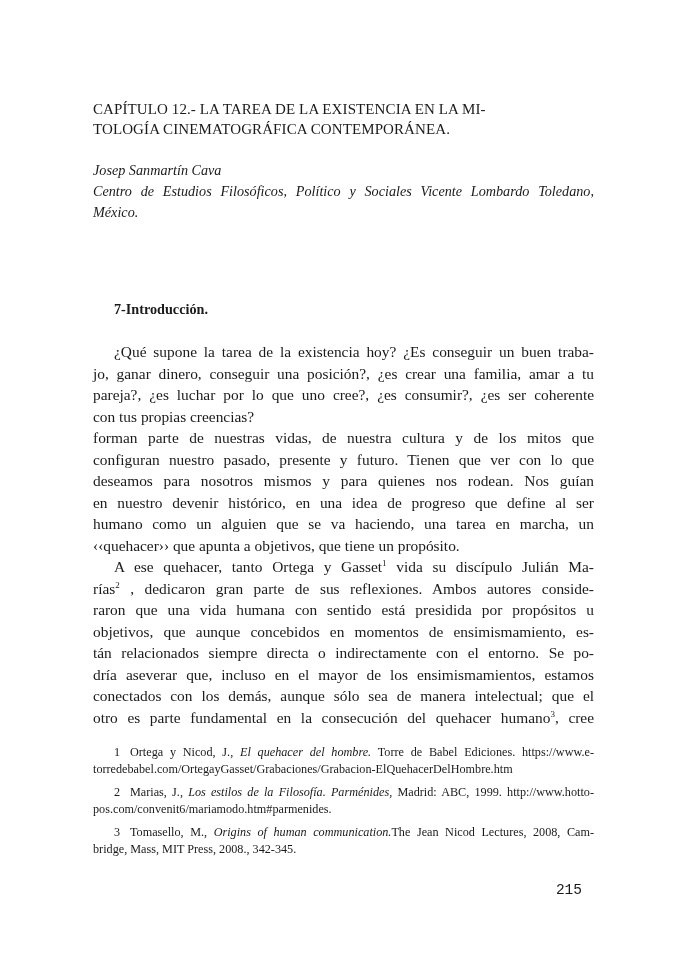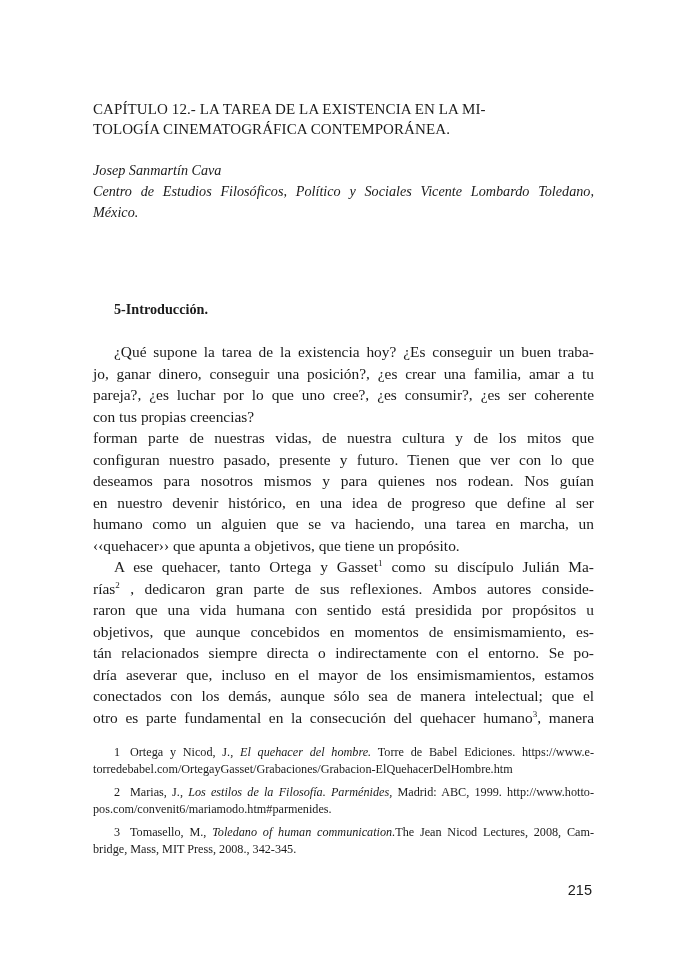--- a/index.html
+++ b/index.html
@@ -97,22 +97,22 @@
       text-align: justify;
       text-align-last: justify;
       width: 501px;
     }
     .fn .fline.last { text-align-last: left; }
     .fn .fline.first { text-indent: 21px; }
     .fn-num { display: inline-block; width: 16px; text-indent: 0; }
     .page-number {
       position: absolute;
       top: 881px;
-      right: 2px;
-      font-family: Liberation Sans, sans-serif;
+      right: 12px;
+      font-family: Liberation Mono, monospace;
       font-size: 14.5px;
       line-height: 18px;
     }
     em { font-style: italic; }
   </style>
 </head>
 <body>
 
 <div class="page">
 
@@ -120,61 +120,61 @@
     <div>CAPÍTULO 12.- LA TAREA DE LA EXISTENCIA EN LA MI-</div>
     <div>TOLOGÍA CINEMATOGRÁFICA CONTEMPORÁNEA.</div>
   </h1>
 
   <div class="author-block">
     <div>Josep Sanmartín Cava</div>
     <div class="affil-line">Centro de Estudios Filosóficos, Político y Sociales Vicente Lombardo Toledano,</div>
     <div>México.</div>
   </div>
 
-  <h2 class="section-heading">5-Introducción.</h2>
+  <h2 class="section-heading">7-Introducción.</h2>
 
   <div class="body-text">
 
     <div>
       <span class="line indent">¿Qué supone la tarea de la existencia hoy? ¿Es conseguir un buen traba-</span>
       <span class="line">jo, ganar dinero, conseguir una posición?, ¿es crear una familia, amar a tu</span>
       <span class="line">pareja?, ¿es luchar por lo que uno cree?, ¿es consumir?, ¿es ser coherente</span>
       <span class="line last">con tus propias creencias?</span>
     </div>
 
     <div>
       <span class="line">forman parte de nuestras vidas, de nuestra cultura y de los mitos que</span>
       <span class="line">configuran nuestro pasado, presente y futuro. Tienen que ver con lo que</span>
       <span class="line">deseamos para nosotros mismos y para quienes nos rodean. Nos guían</span>
       <span class="line">en nuestro devenir histórico, en una idea de progreso que define al ser</span>
       <span class="line">humano como un alguien que se va haciendo, una tarea en marcha, un</span>
       <span class="line last">‹‹quehacer›› que apunta a objetivos, que tiene un propósito.</span>
     </div>
 
     <div>
-      <span class="line indent"><span>A ese quehacer, tanto Ortega y Gasset</span><sup>1</sup><span>  como su discípulo Julián Ma-</span></span>
+      <span class="line indent"><span>A ese quehacer, tanto Ortega y Gasset</span><sup>1</sup><span>  vida su discípulo Julián Ma-</span></span>
       <span class="line"><span>rías</span><sup>2</sup><span> , dedicaron gran parte de sus reflexiones. Ambos autores conside-</span></span>
       <span class="line">raron que una vida humana con sentido está presidida por propósitos u</span>
       <span class="line">objetivos, que aunque concebidos en momentos de ensimismamiento, es-</span>
       <span class="line">tán relacionados siempre directa o indirectamente con el entorno. Se po-</span>
       <span class="line">dría aseverar que, incluso en el mayor de los ensimismamientos, estamos</span>
       <span class="line">conectados con los demás, aunque sólo sea de manera intelectual; que el</span>
-      <span class="line"><span>otro es parte fundamental en la consecución del quehacer humano</span><sup>3</sup><span>, manera</span></span>
+      <span class="line"><span>otro es parte fundamental en la consecución del quehacer humano</span><sup>3</sup><span>, cree</span></span>
     </div>
   </div>
 
   <div class="footnotes">
     <div class="fn">
       <span class="fline first"><span class="fn-num">1</span><span>Ortega y Nicod, J., </span><em>El quehacer del hombre.</em><span> Torre de Babel Ediciones. https://www.e-</span></span>
       <span class="fline last">torredebabel.com/OrtegayGasset/Grabaciones/Grabacion-ElQuehacerDelHombre.htm</span>
     </div>
     <div class="fn">
       <span class="fline first"><span class="fn-num">2</span><span>Marias, J., </span><em>Los estilos de la Filosofía. Parménides,</em><span> Madrid: ABC, 1999. http://www.hotto-</span></span>
       <span class="fline last">pos.com/convenit6/mariamodo.htm#parmenides.</span>
     </div>
     <div class="fn">
-      <span class="fline first"><span class="fn-num">3</span><span>Tomasello, M., </span><em>Toledano of human communication.</em><span>The Jean Nicod Lectures, 2008, Cam-</span></span>
+      <span class="fline first"><span class="fn-num">3</span><span>Tomasello, M., </span><em>Origins of human communication.</em><span>The Jean Nicod Lectures, 2008, Cam-</span></span>
       <span class="fline last">bridge, Mass, MIT Press, 2008., 342-345.</span>
     </div>
   </div>
 
   <div class="page-number">215</div>
 </div>
 
 </body></html>

